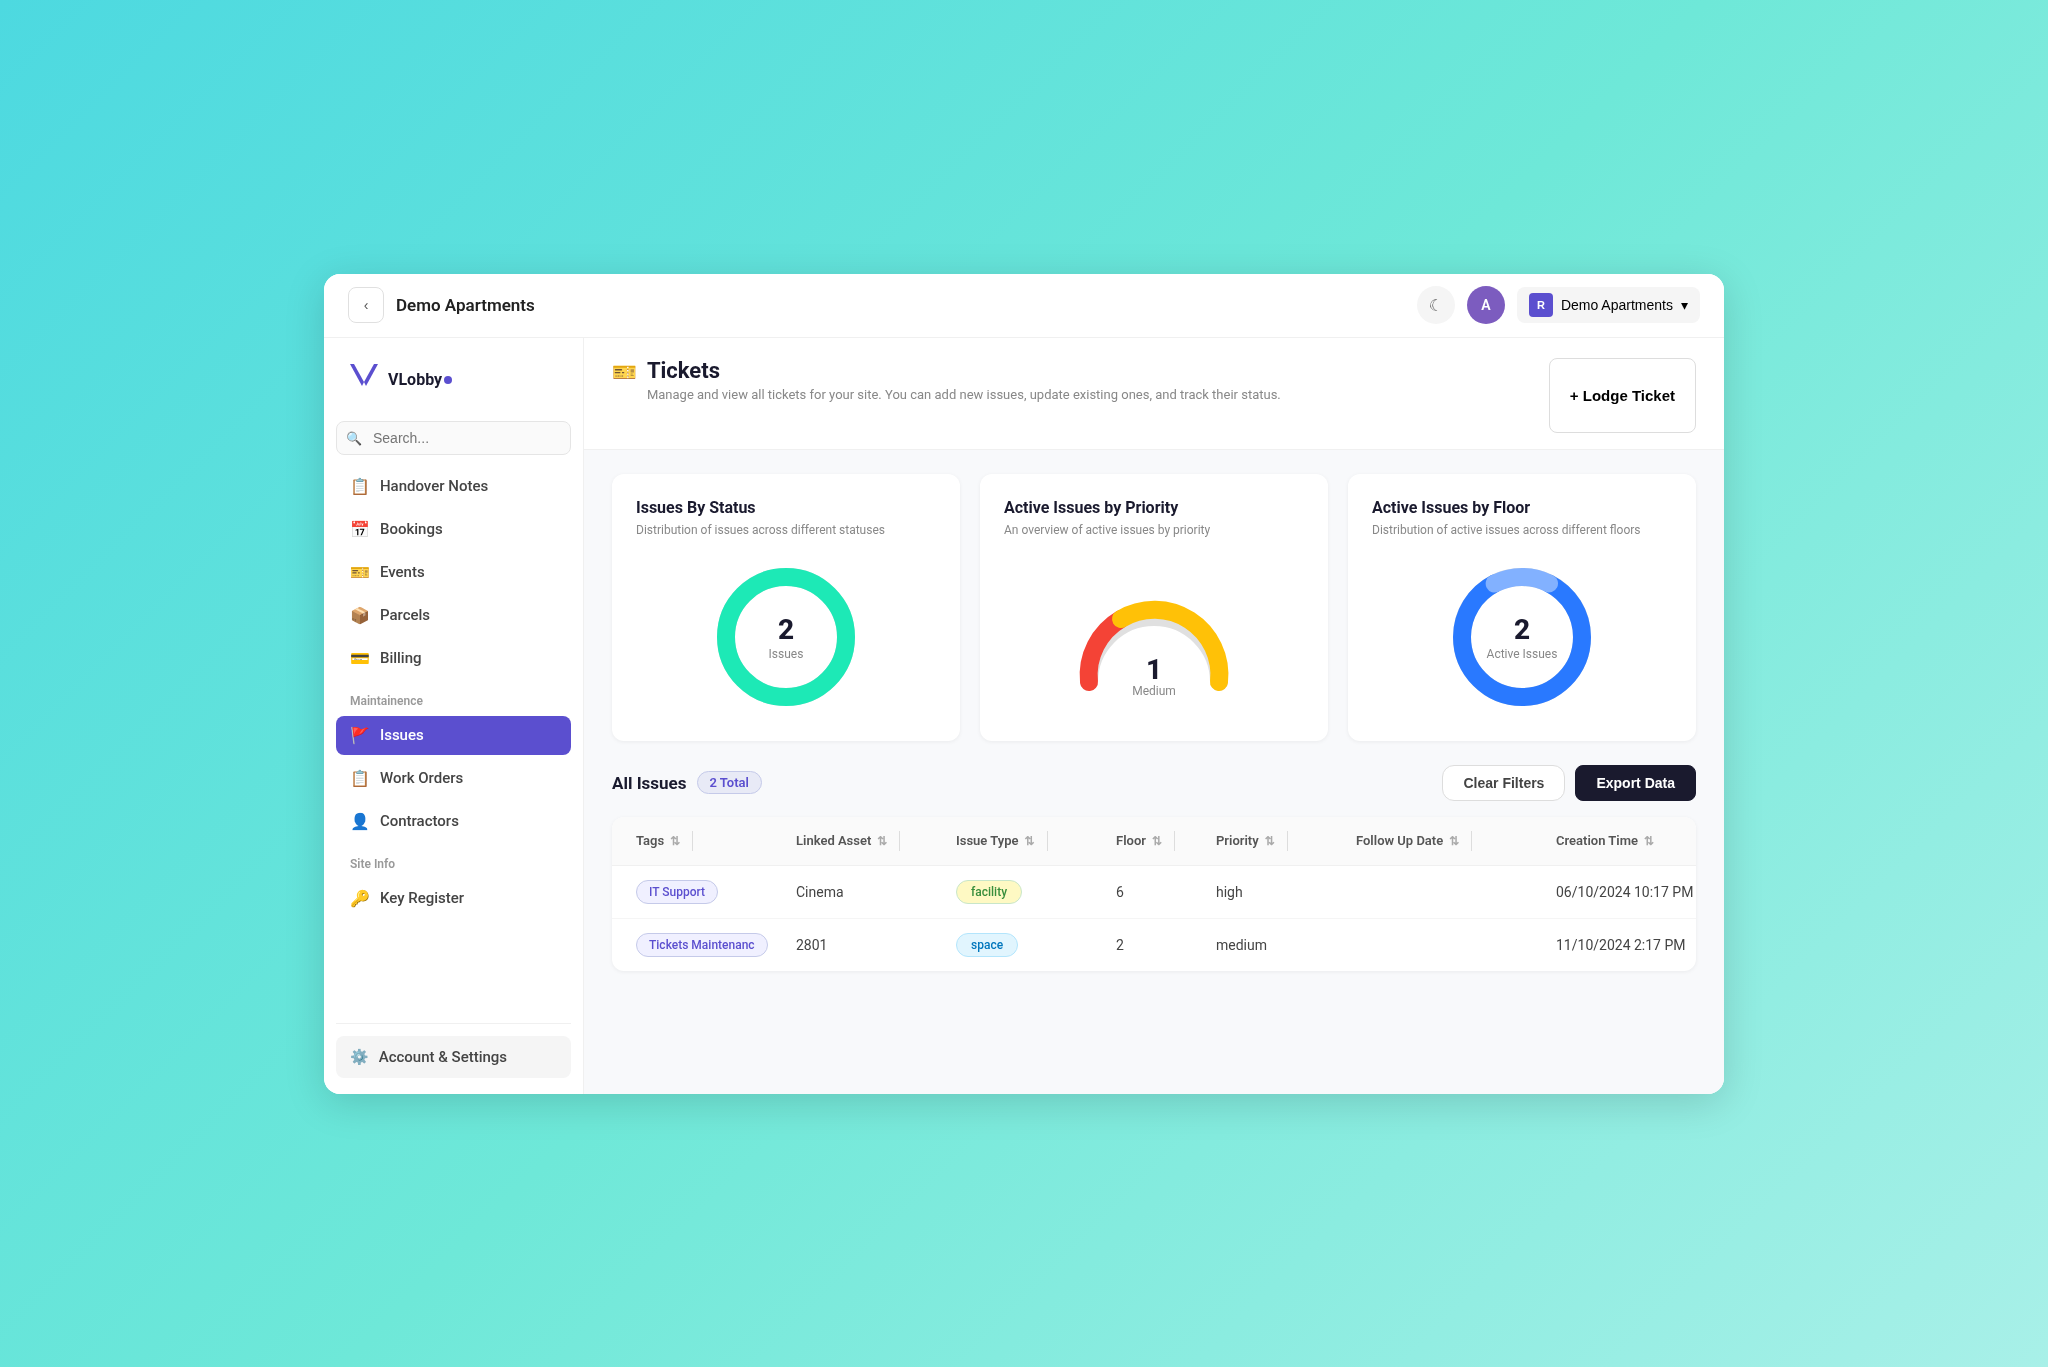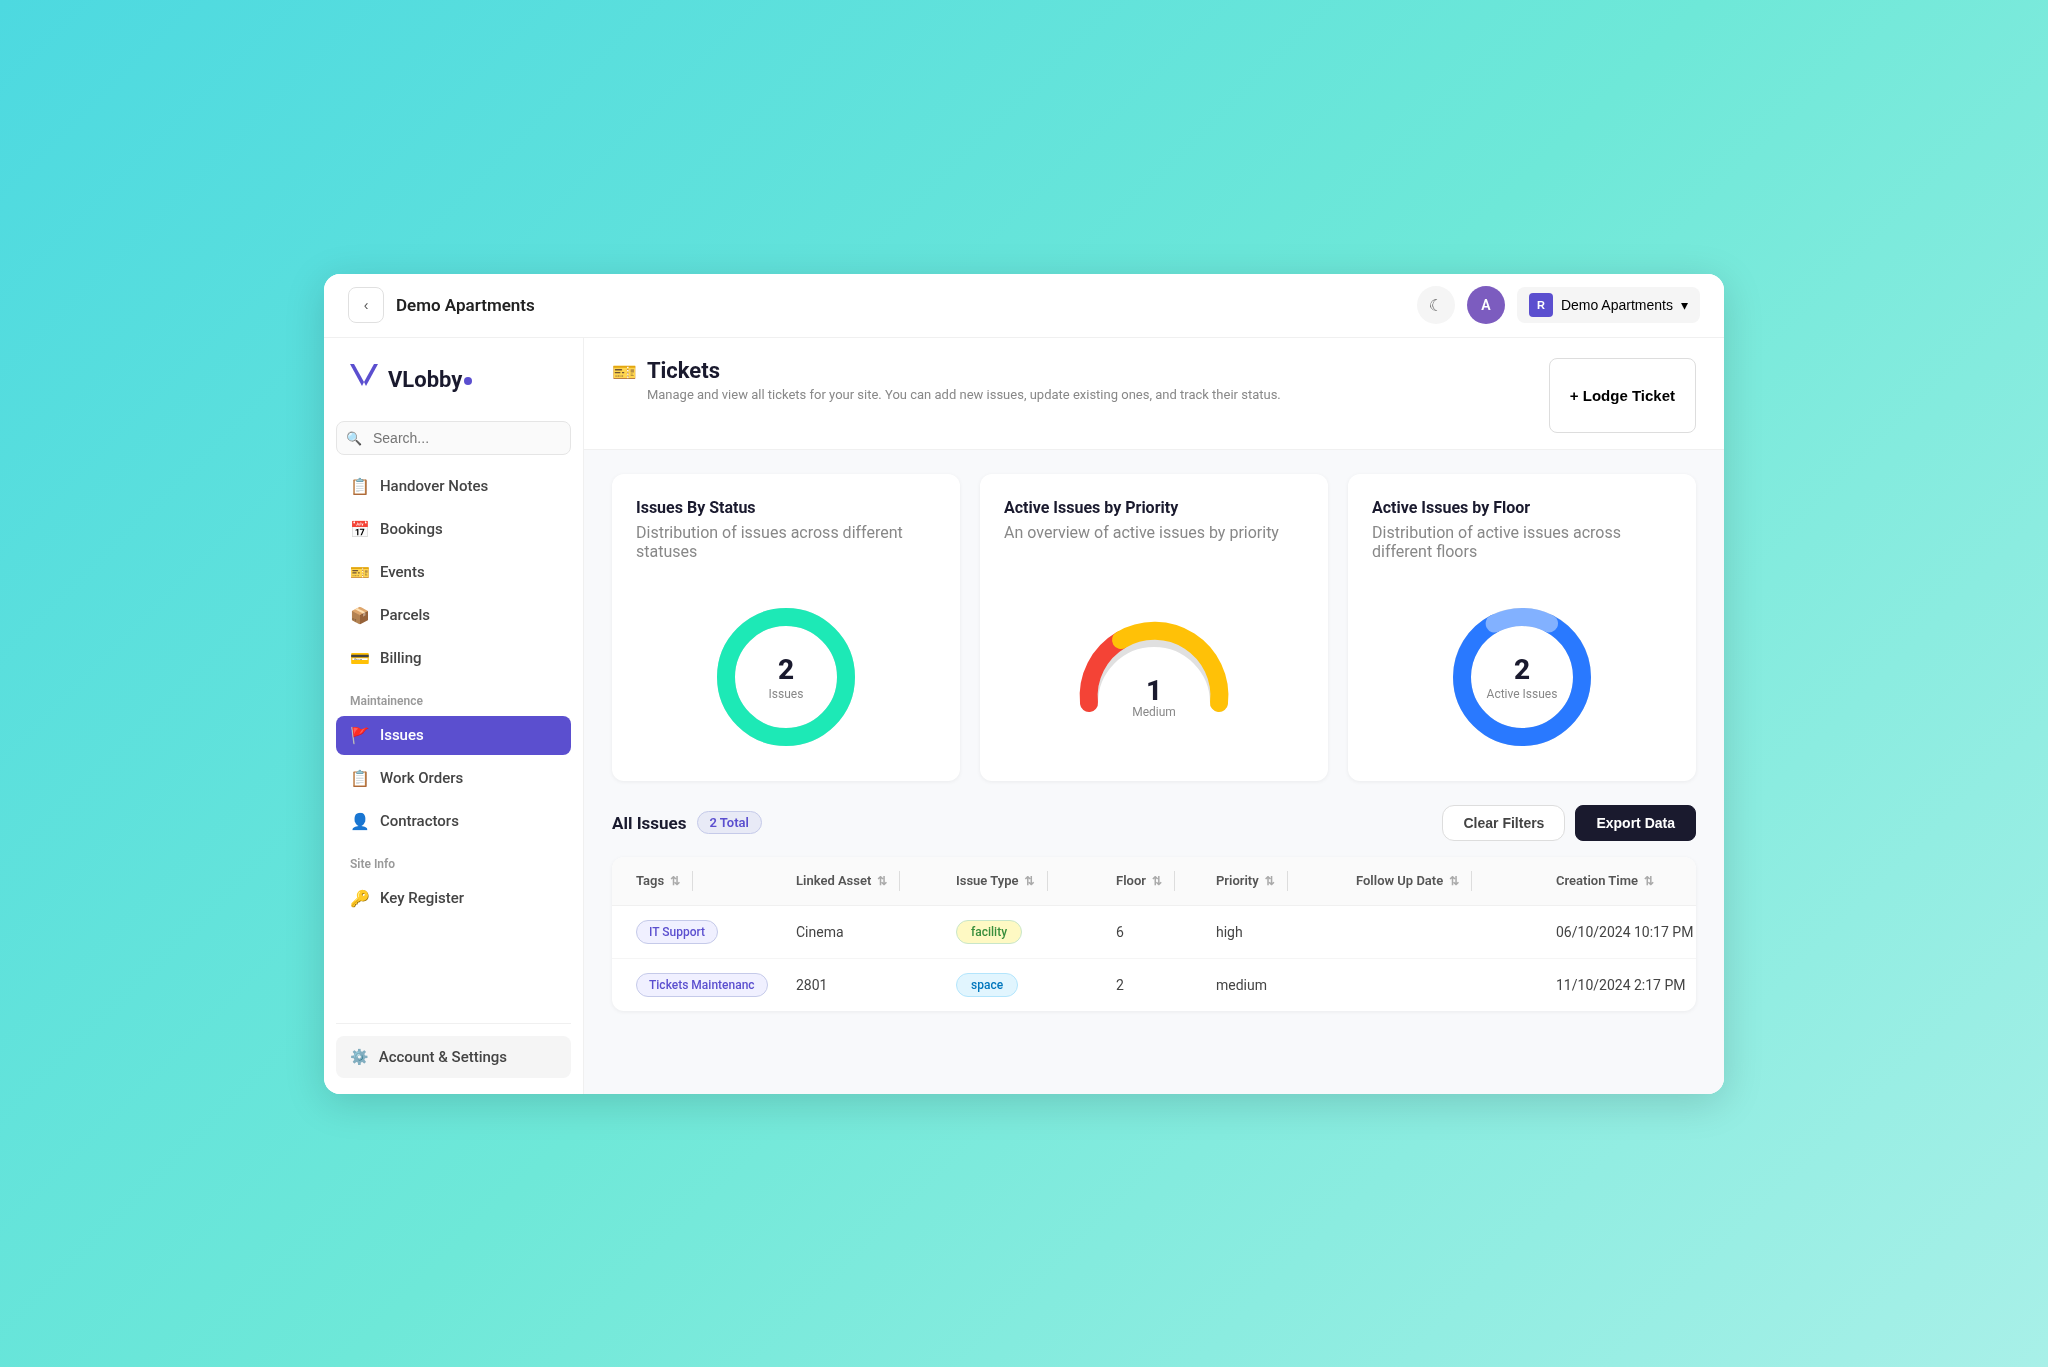--- a/index.html
+++ b/index.html
@@ -119,21 +119,21 @@
       display: flex;
       align-items: center;
       gap: 8px;
       padding: 8px 12px 20px;
     }
     .logo-icon {
       font-size: 28px;
       color: #5b4fcf;
     }
     .logo-text {
-      font-size: 22px;
+      font-size: 16px;
       font-weight: 700;
       color: #1a1a2e;
     }
     .logo-dot {
       width: 8px; height: 8px;
       background: #5b4fcf;
       border-radius: 50%;
       display: inline-block;
       margin-left: 2px;
       vertical-align: middle;
@@ -263,23 +263,23 @@
       padding: 24px;
       box-shadow: 0 1px 4px rgba(0,0,0,0.06);
     }
     .stat-card-title {
       font-size: 16px;
       font-weight: 700;
       color: #1a1a2e;
       margin-bottom: 6px;
     }
     .stat-card-subtitle {
-      font-size: 16px;
+      font-size: 12px;
       color: #888;
-      margin-bottom: 36px;
+      margin-bottom: 20px;
     }
     .chart-container {
       display: flex;
       align-items: center;
       justify-content: center;
       height: 160px;
     }
     
     .donut-svg { overflow: visible; }
     .donut-center-text {

